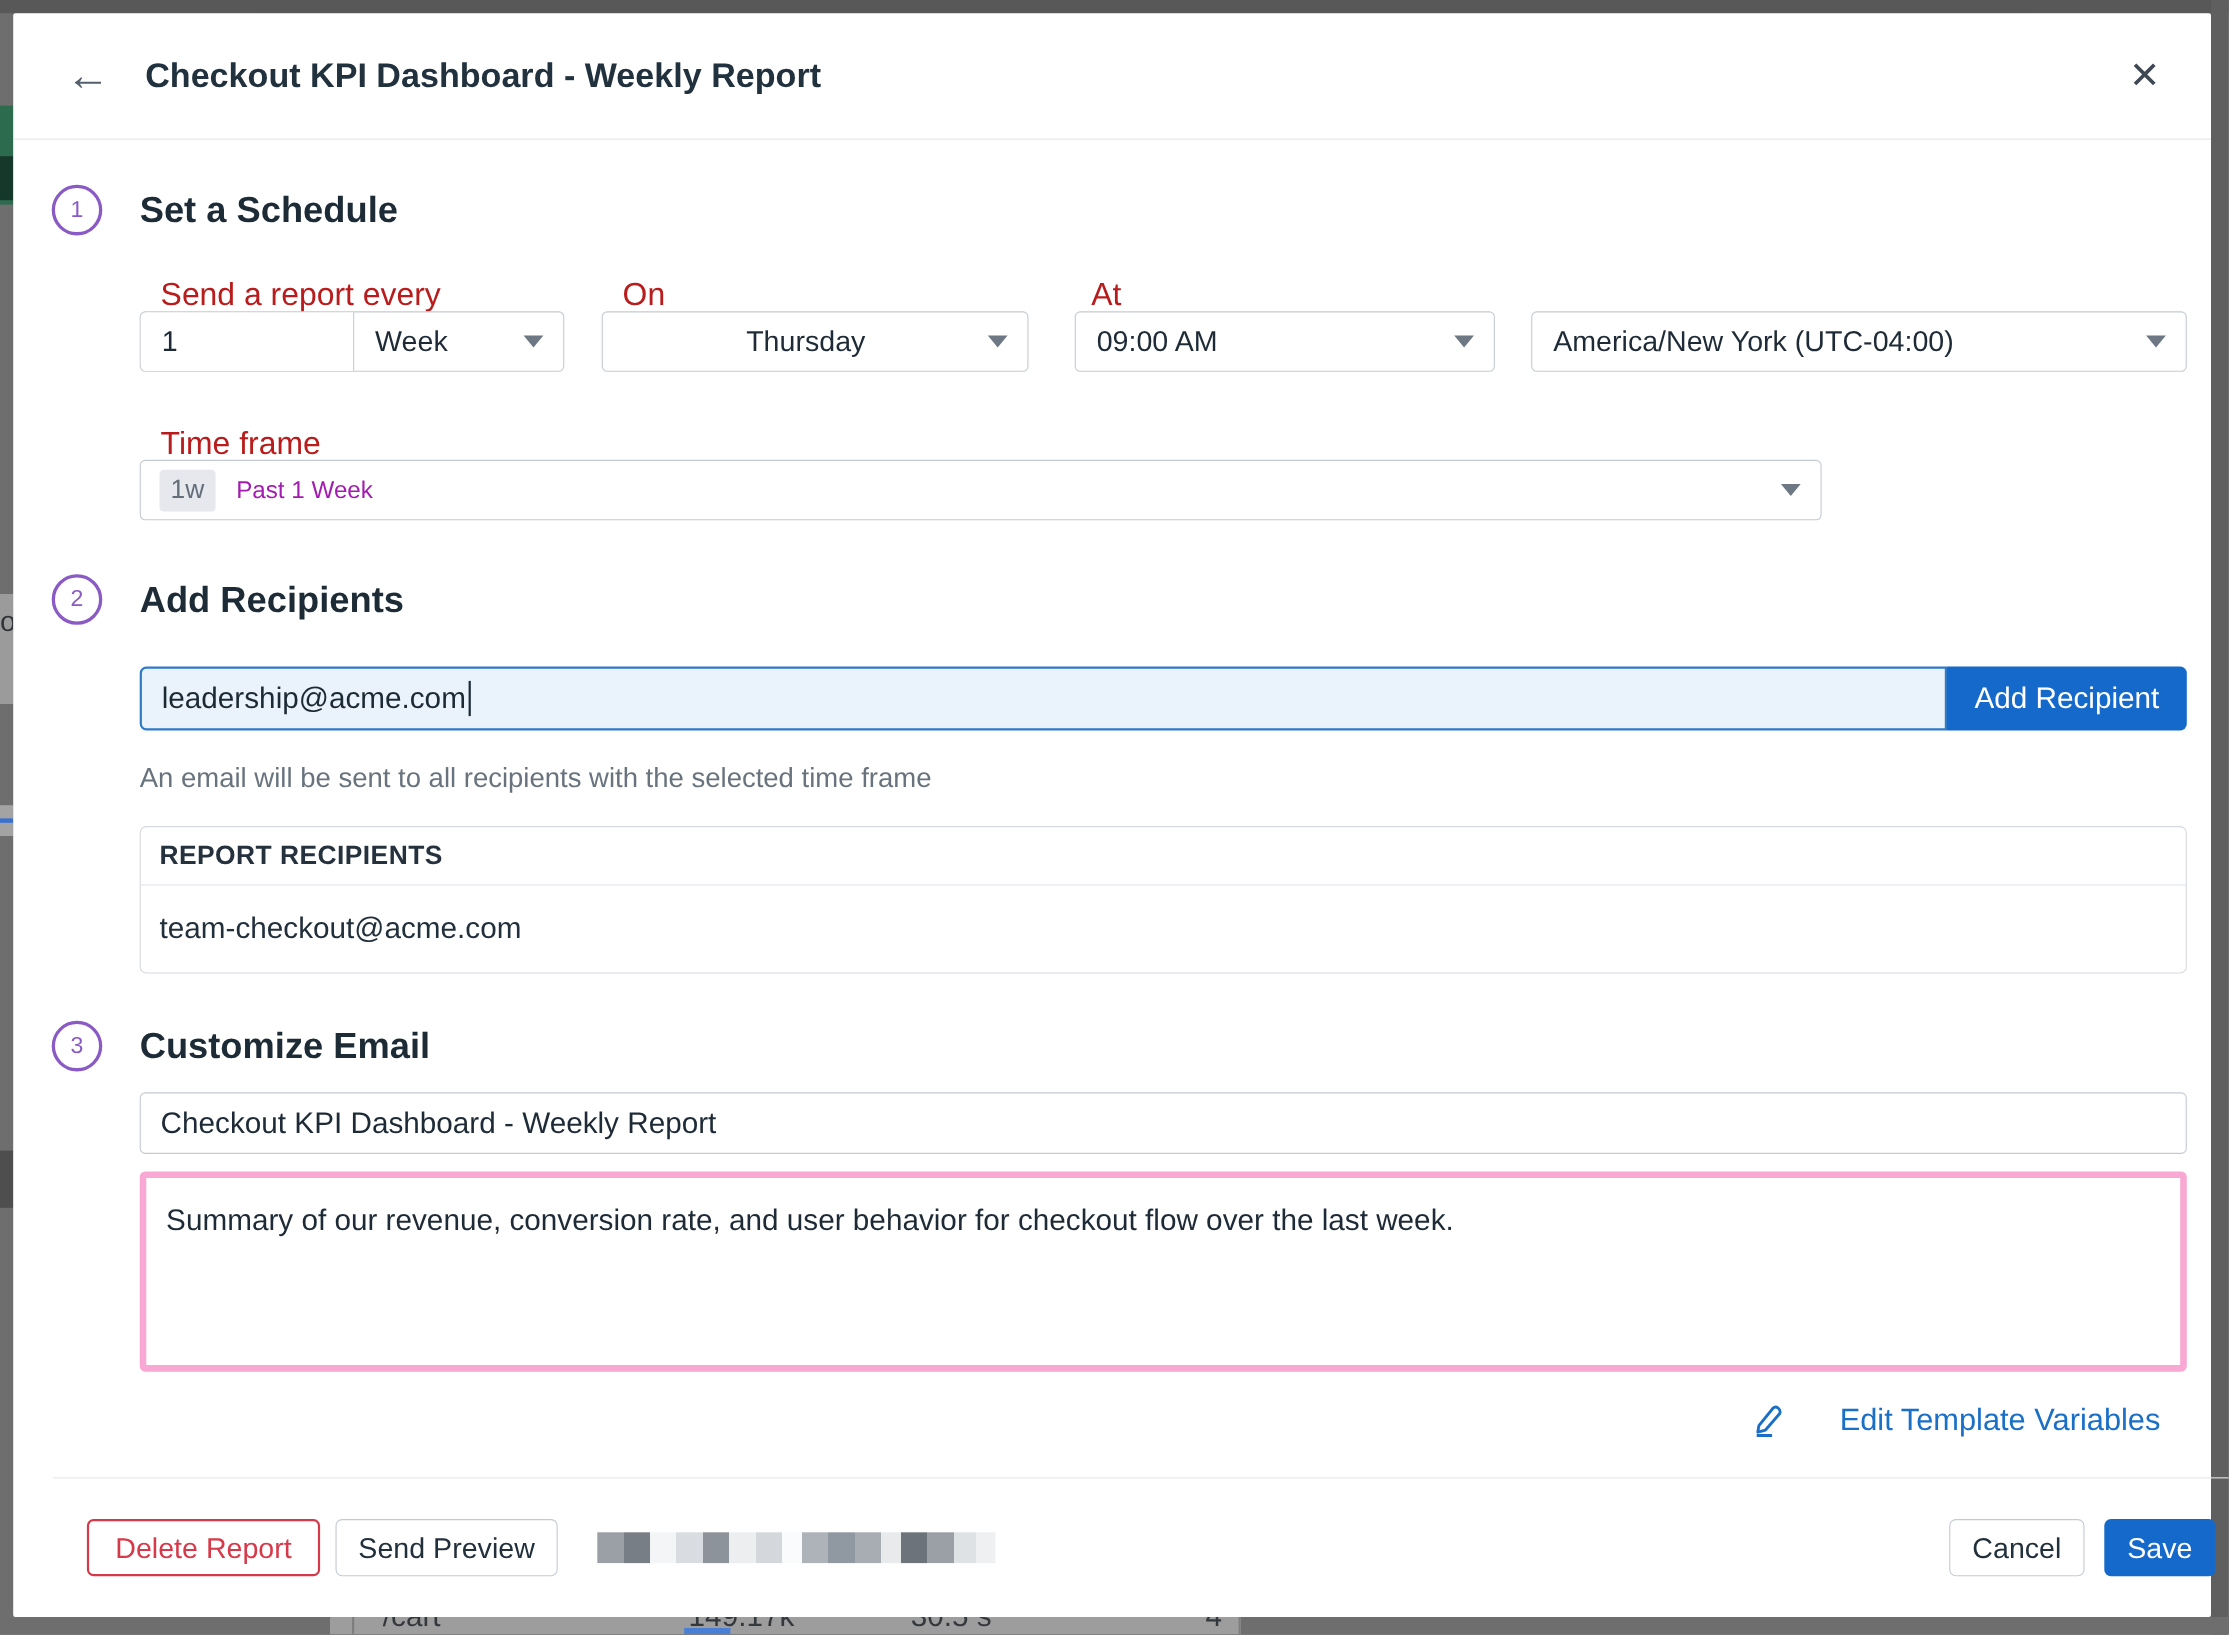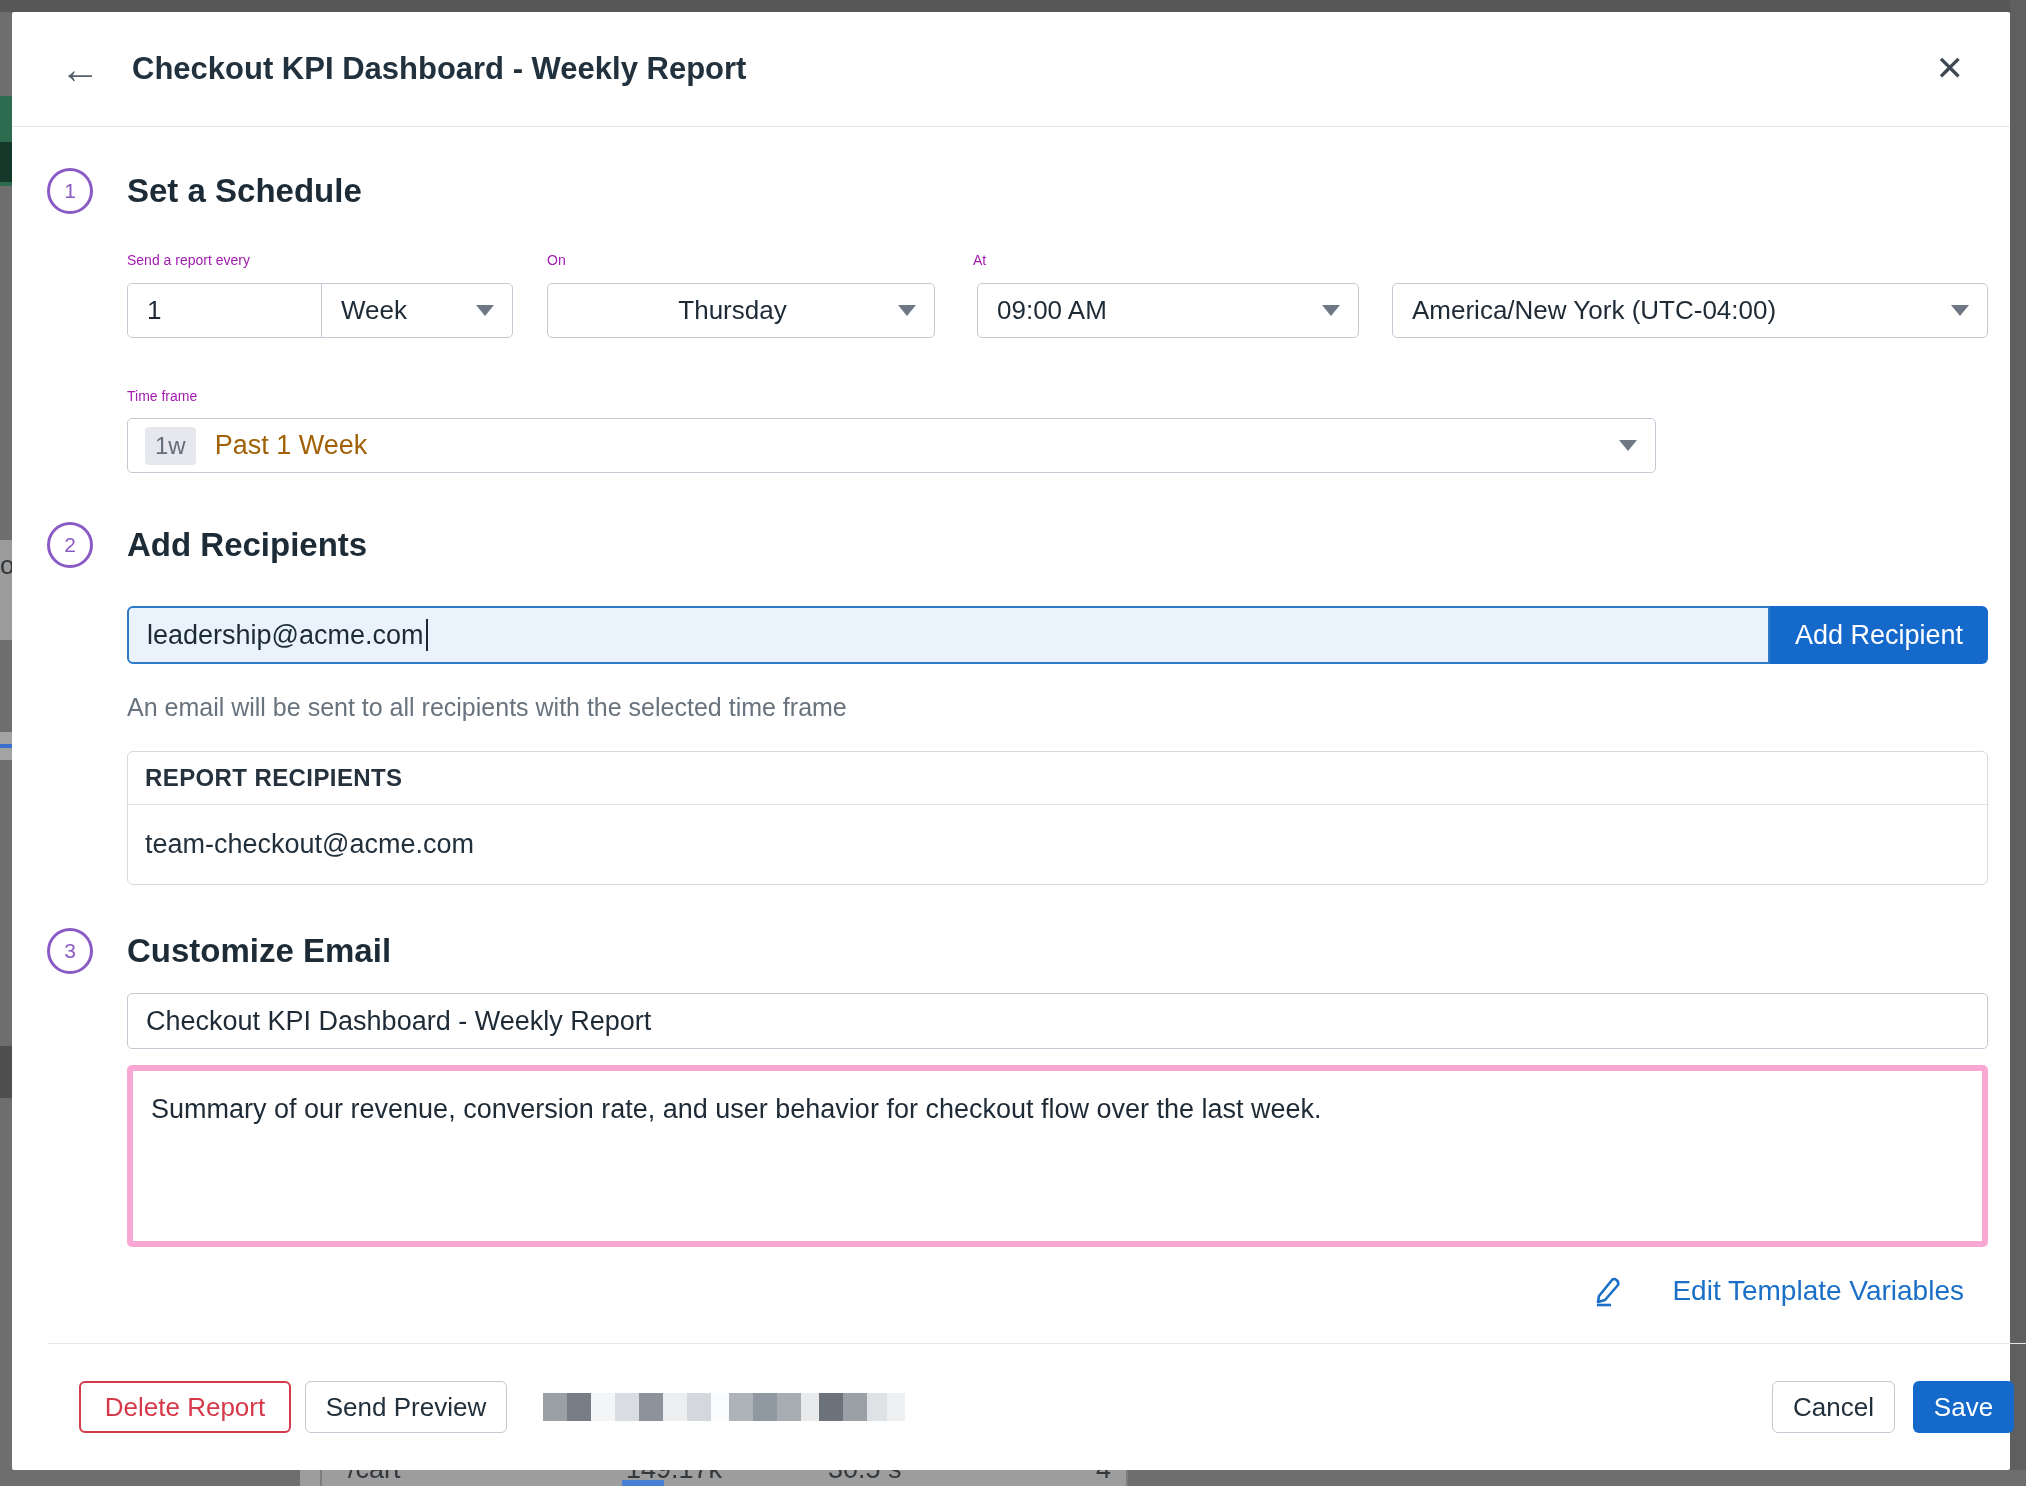--- a/index.html
+++ b/index.html
@@ -37,21 +37,21 @@
   .back-btn { margin-left:48px; font-size:40px; color:#56606a; line-height:1; cursor:pointer; }
   .mtitle { margin-left:32px; font-size:31px; font-weight:600; color:#21313d; }
   .close-btn { position:absolute; right:46px; top:36px; font-size:34px; color:#3f4954;
     font-weight:400; cursor:pointer; }
 
   .section-head { position:absolute; left:35px; display:flex; align-items:center; }
   .step-circle { width:46px; height:46px; border:3px solid #8a5bc5; border-radius:50%;
     color:#8a5bc5; font-size:21px; display:flex; align-items:center; justify-content:center; }
   .section-title { margin-left:34px; font-size:33px; font-weight:600; color:#1d2b36; }
 
-  .field-label { position:absolute; font-size:14px; color:#a21caf; }
+  .field-label { position:absolute; font-size:29px; color:#b91c1c;margin-left:19px; }
 
   .ctl { border:1px solid #c3cad3; border-radius:5px; background:#fff; height:55px;
     display:flex; align-items:center; font-size:26px; color:#1e2b36; cursor:pointer; }
   .ctl .val { padding-left:19px; flex:1; white-space:nowrap; overflow:hidden; }
   .caret { width:0; height:0; border-left:9px solid transparent; border-right:9px solid transparent;
     border-top:11px solid #6d7884; margin-right:18px; flex:none; }
 
   .row1 { position:absolute; left:115px; top:271px; width:1861px; display:flex; }
   .grp { display:flex; border:1px solid #c3cad3; border-radius:5px; height:55px; width:386px; }
   .grp input { width:193px; border:none; outline:none; font-size:26px; color:#1e2b36;
@@ -60,21 +60,21 @@
     font-size:26px; color:#1e2b36; cursor:pointer; }
   .grp .sel .val { padding-left:19px; flex:1; }
   .sel-on   { width:388px; margin-left:34px;text-align:center; }
   .sel-at   { width:382px; margin-left:42px; }
   .sel-tz   { flex:1; margin-left:33px; }
 
   .tf-label { top:376px; left:115px; }
   .tf-ctl { position:absolute; left:115px; top:406px; width:1529px; }
   .tf-badge { margin-left:17px; background:#e6e8ee; color:#646e7a; font-size:24px;
     border-radius:4px; padding:5px 10px; }
-  .tf-val { margin-left:19px; font-size:27px; color:#a16207; flex:1; }
+  .tf-val { margin-left:19px; font-size:22px; color:#a21caf; flex:1; }
 
   .email-row { position:absolute; left:115px; top:594px; width:1861px; height:58px; display:flex; }
   .email-input { flex:1; border:2px solid #2e7ac7; border-radius:6px 0 0 6px; background:#eaf3fb;
     display:flex; align-items:center; padding-left:18px; font-size:27px; color:#1b2a35; cursor:text; }
   .tcaret { width:2px; height:32px; background:#1b2a35; margin-left:2px; }
   .add-btn { width:218px; background:#1569cb; color:#ffffff; font-size:27px; font-weight:500;
     border:none; border-radius:0 6px 6px 0; display:flex; align-items:center; justify-content:center; cursor:pointer; }
 
   .helper { position:absolute; left:115px; top:681px; font-size:25px; color:#68737e; }
 

